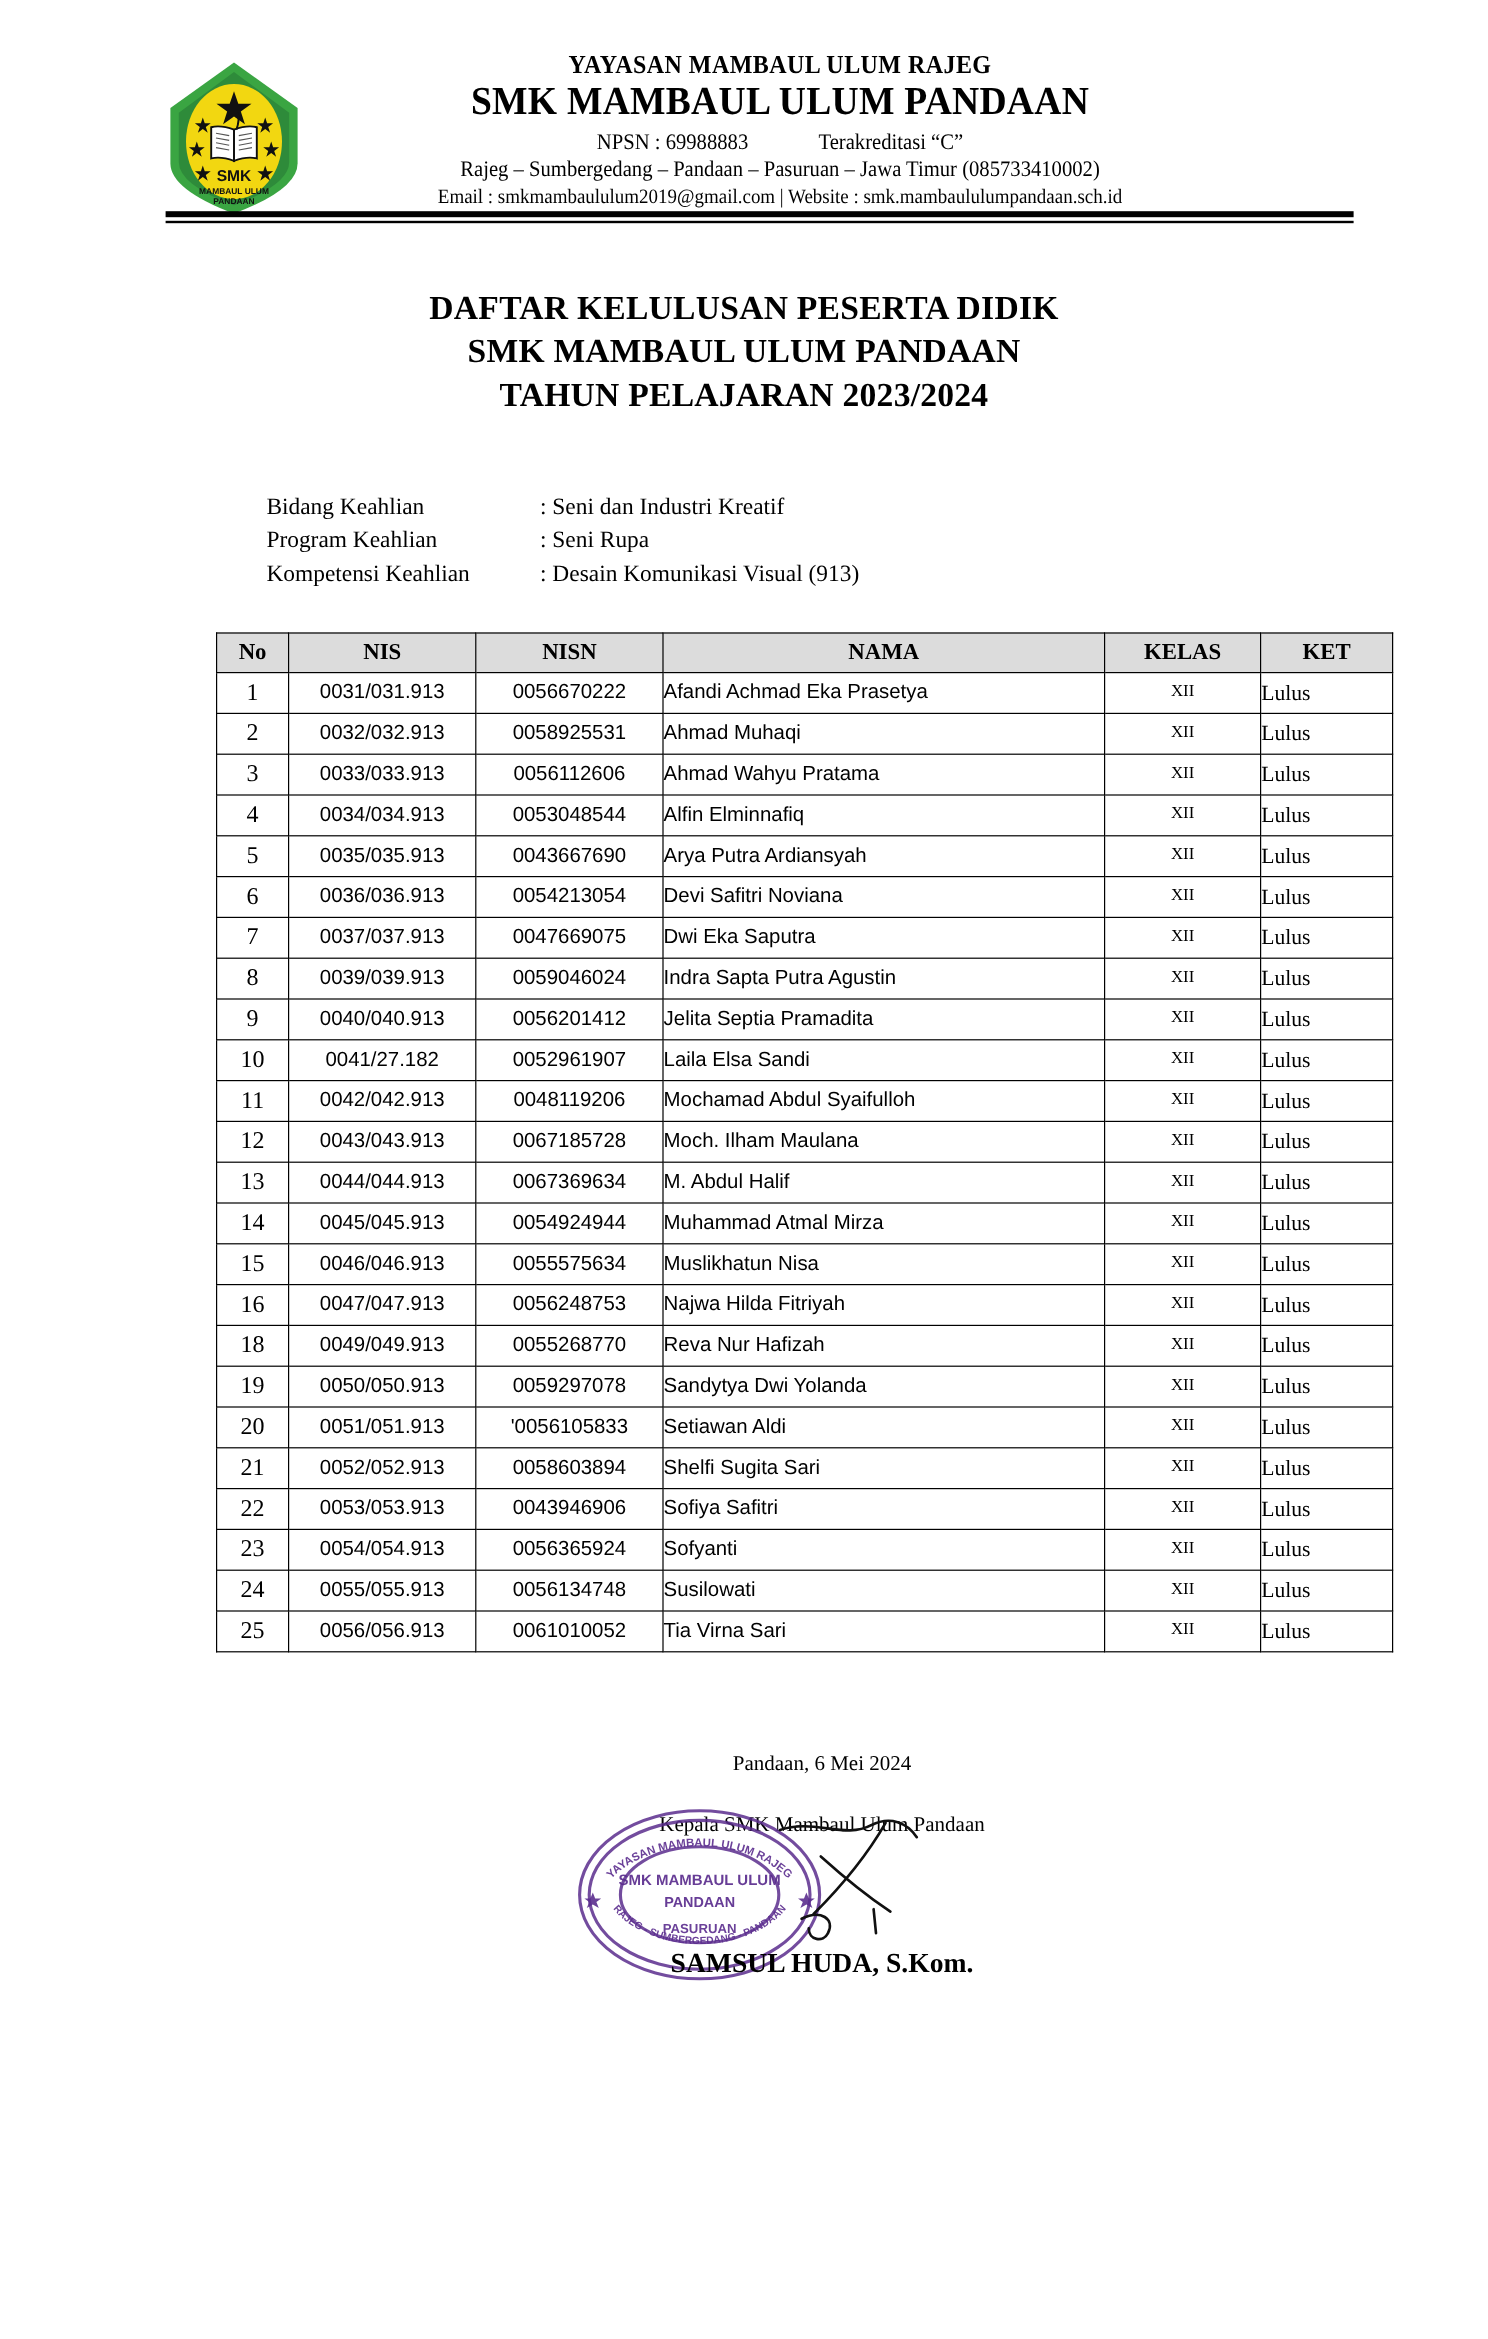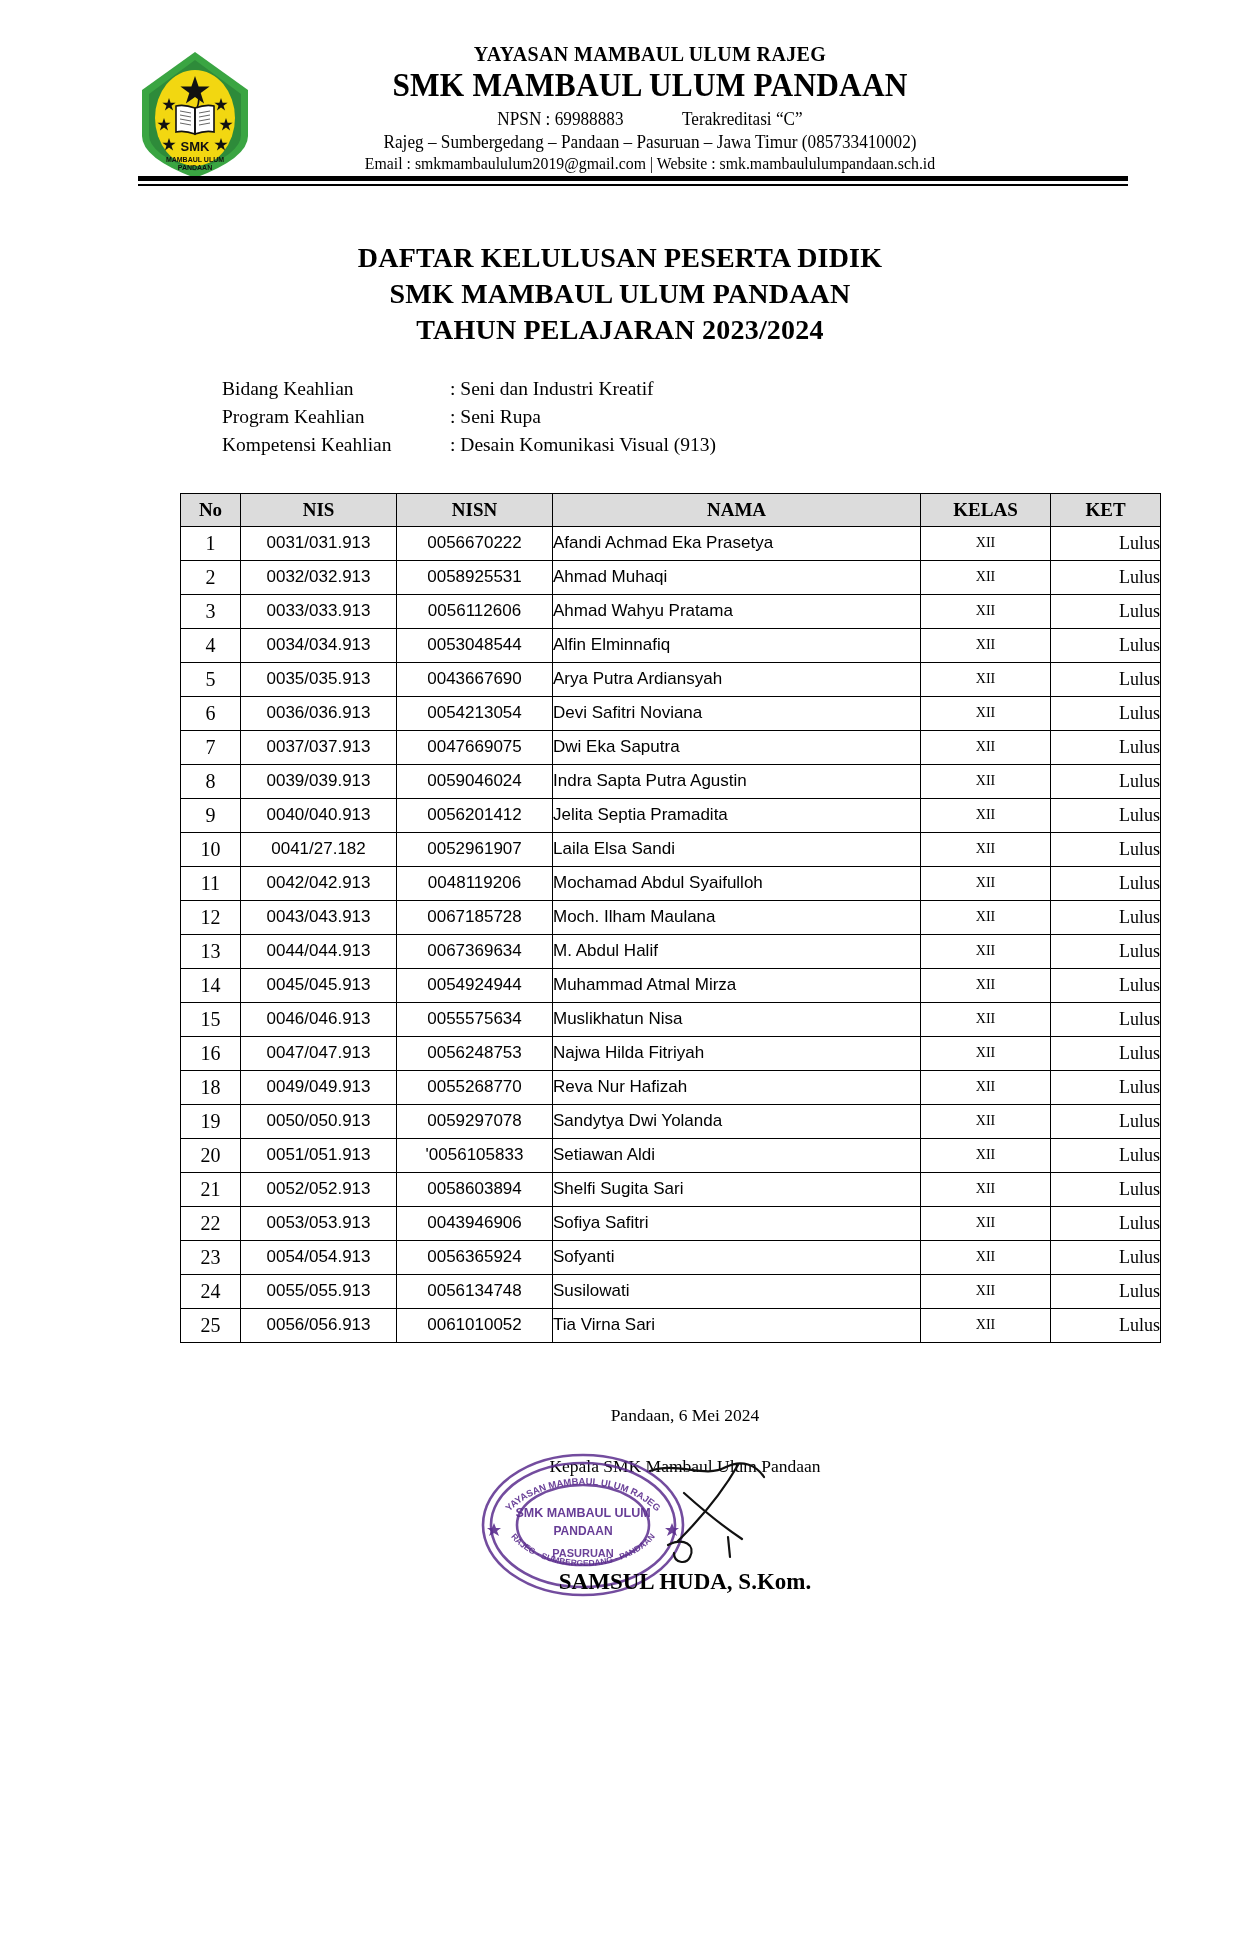--- a/index.html
+++ b/index.html
@@ -99,21 +99,21 @@
     text-align: center;
     margin-top: 54px;
     font-weight: bold;
     font-size: 28px;
     line-height: 1.28;
     letter-spacing: 0.2px;
   }
 
   
   .info-block {
-    margin-top: 28px;
+    margin-top: 62px;
     margin-left: 222px;
     font-size: 19.5px;
     line-height: 1.42;
   }
   .info-row { display: flex; }
   .info-label { width: 228px; }
   .info-value { }
 
   
   .table-wrap {
@@ -162,28 +162,28 @@
     padding-left: 9px;
     font-size: 17px;
     font-family: "Liberation Sans", sans-serif;
   }
   td.kelas {
     text-align: center;
     font-size: 14px;
     font-family: "Liberation Serif", serif;
   }
   td.ket {
-    text-align: right;
+    text-align: left;
     font-size: 18px;
     font-family: "Liberation Serif", serif;
   }
 
   
   .sig-block {
-    margin-top: 62px;
+    margin-top: 82px;
     position: relative;
     height: 260px;
   }
   .sig-date {
     text-align: center;
     font-size: 17.5px;
     margin-left: 130px;
   }
   .sig-title {
     text-align: center;

